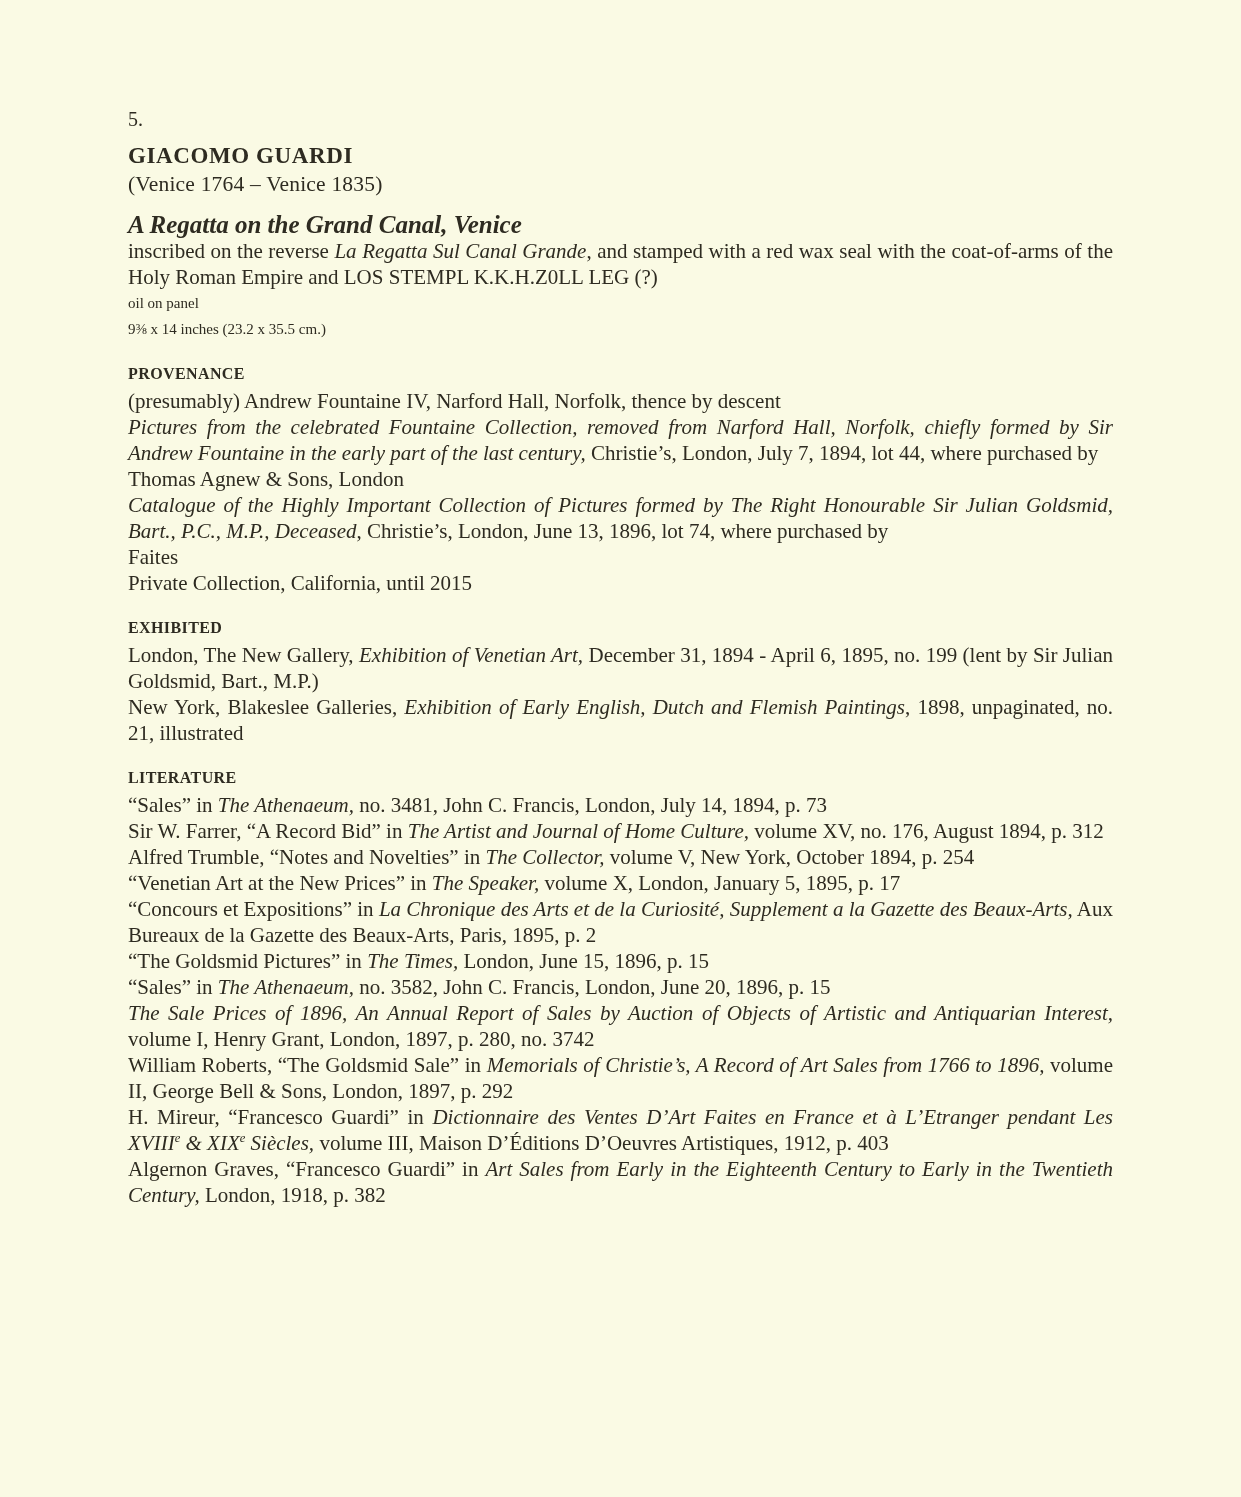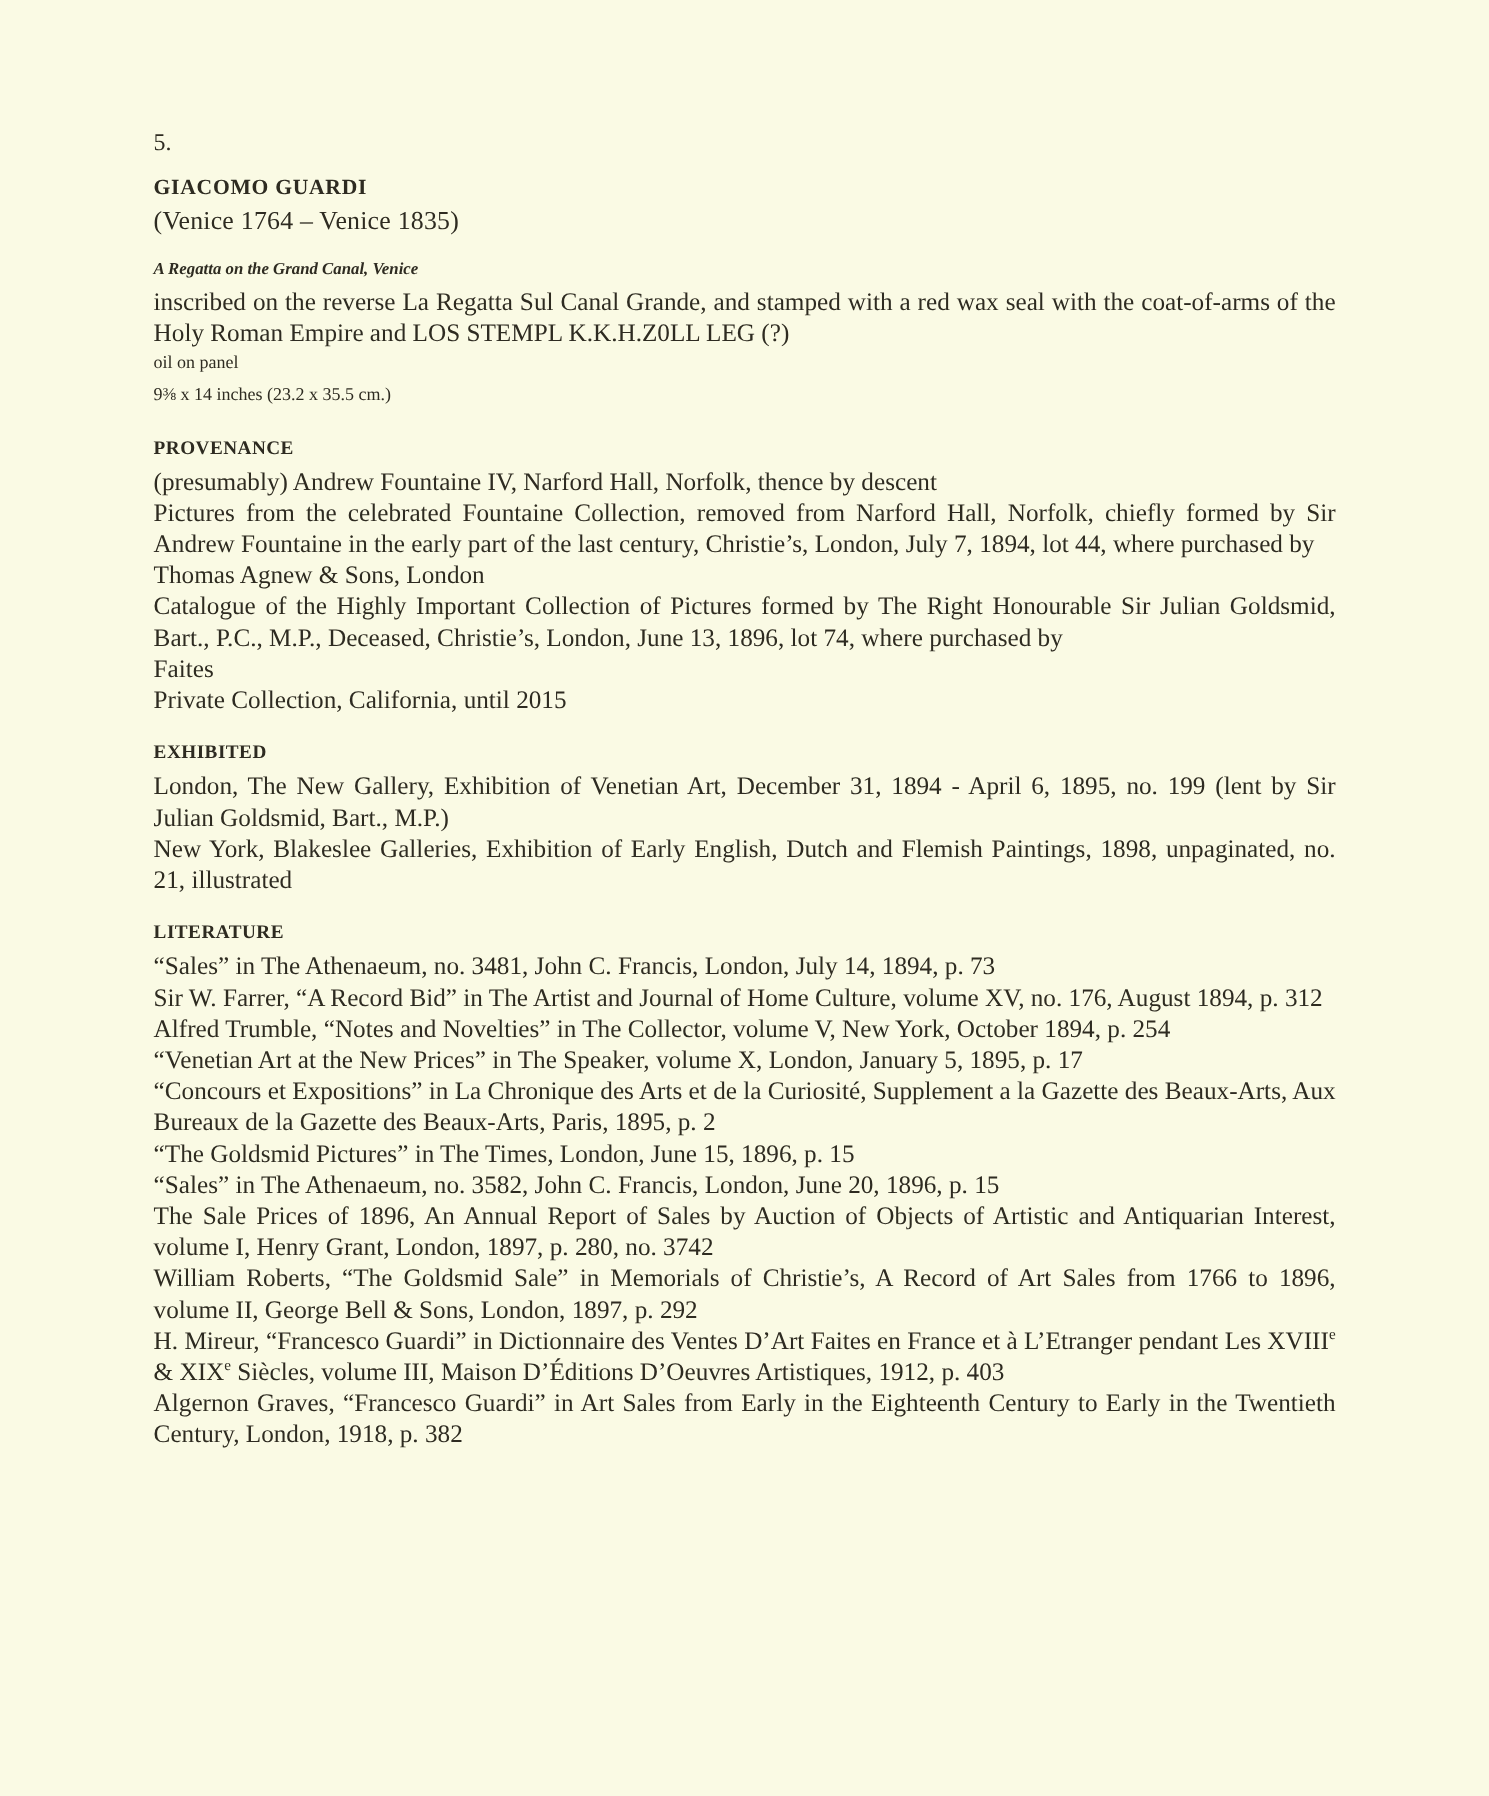--- a/index.html
+++ b/index.html
@@ -8,35 +8,35 @@
     width: 1241px;
     height: 1497px;
     background: #fafae4;
     color: #2e2b21;
     font-family: "Liberation Serif", "DejaVu Serif", serif;
     overflow: hidden;
   }
   .page { width: 1241px; height: 1497px; padding: 106px 128px 0 128px; }
   .lot { font-size: 20px; line-height: 26px; }
   .artist {
-    font-size: 18px; font-weight: bold; line-height: 28px;
+    font-size: 23px; font-weight: bold; line-height: 28px;
     margin-top: 10px; letter-spacing: 0.6px;
   }
   .dates { font-size: 21.5px; font-weight: normal; line-height: 28px; letter-spacing: 0.2px; }
   .title {
-    font-size: 14px; font-weight: bold; font-style: italic;
+    font-size: 25px; font-weight: bold; font-style: italic;
     line-height: 26px; margin-top: 14px;
   }
   .para { font-size: 21px; line-height: 26px; text-align: justify; }
   .plain { font-size: 15px; line-height: 26px; }
   .sec-h {
     font-size: 16px; font-weight: bold; line-height: 24px;
     letter-spacing: 0.4px; margin-top: 20px; margin-bottom: 2px;
   }
-  .it { }
+  .it { font-style: italic; }
   .sup { font-size: 0.6em; vertical-align: super; line-height: 0; }
   .continued {
     font-size: 20px; font-style: italic; text-align: right;
     line-height: 26px; margin-top: 32px;
   }
 </style>
 </head>
 <body style="background: rgb(250, 250, 228); color: rgb(46, 43, 33);">
 
 <main class="page">

